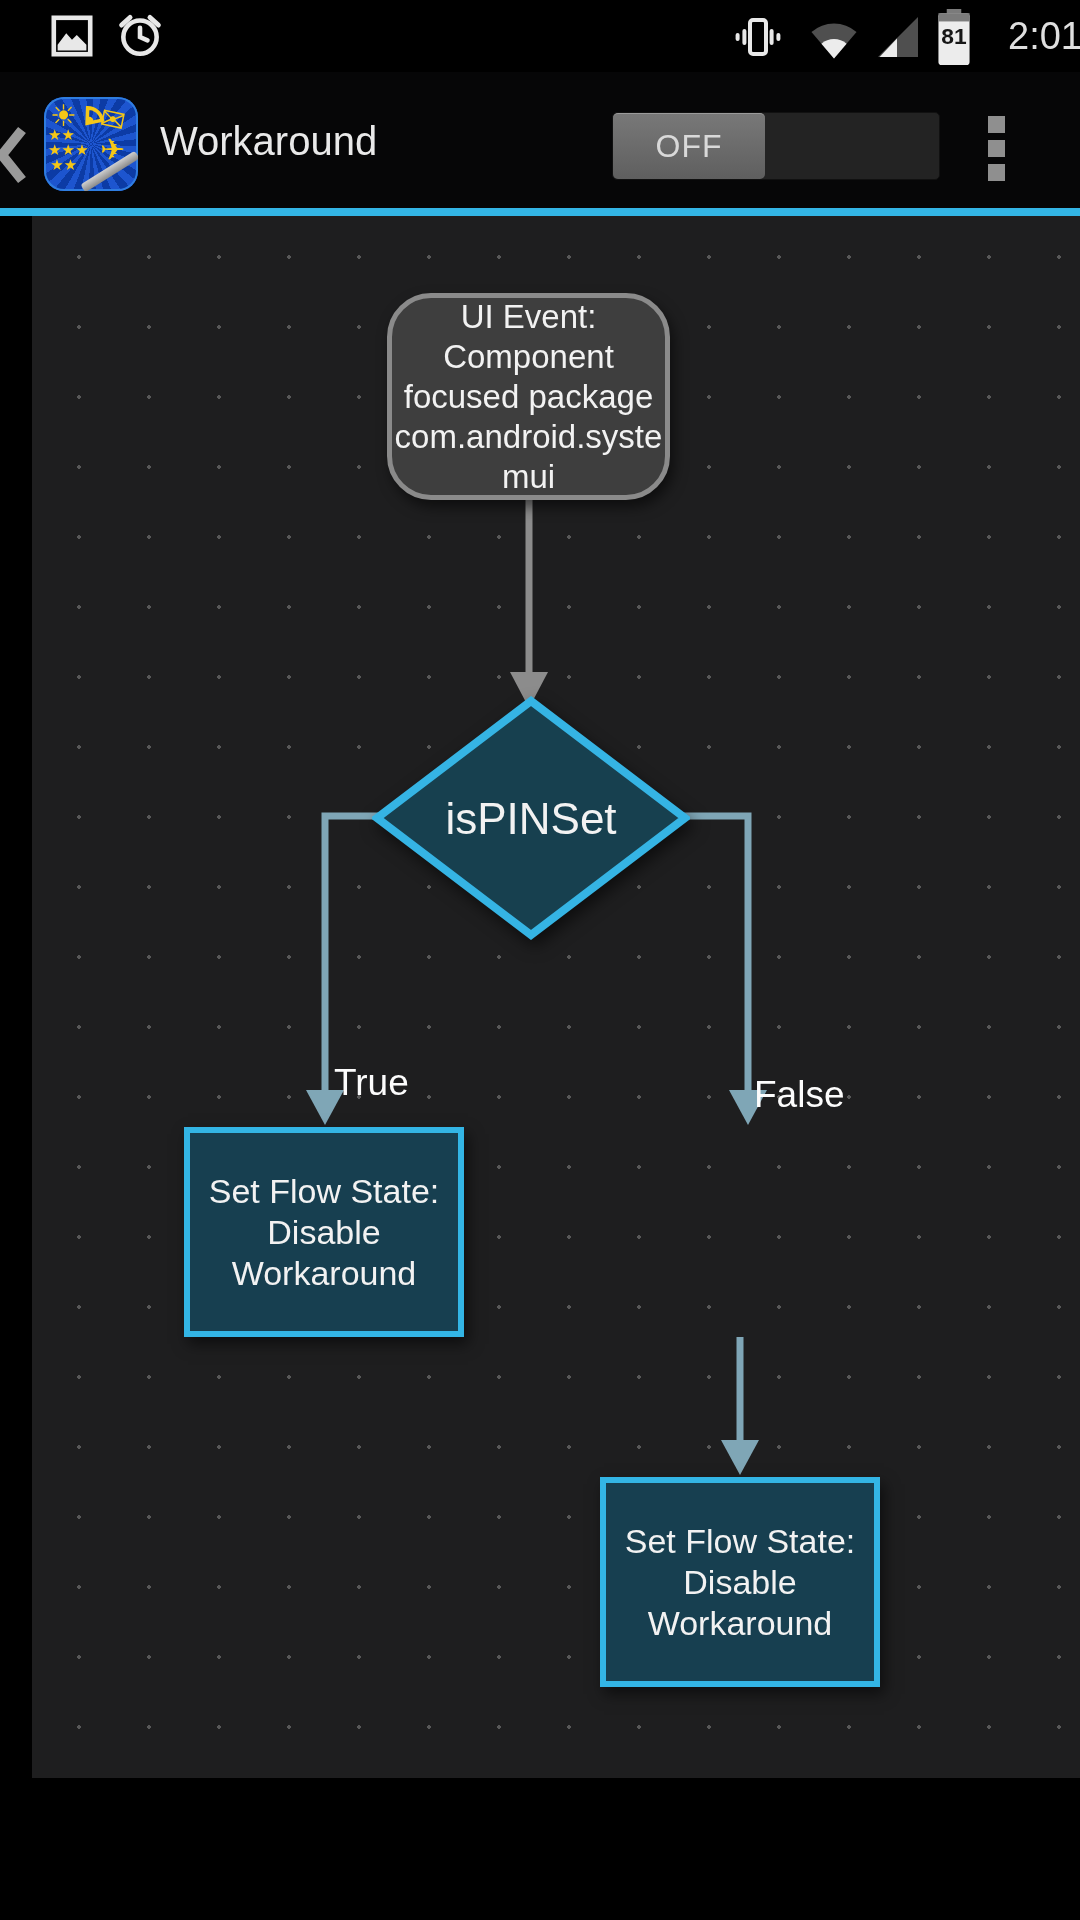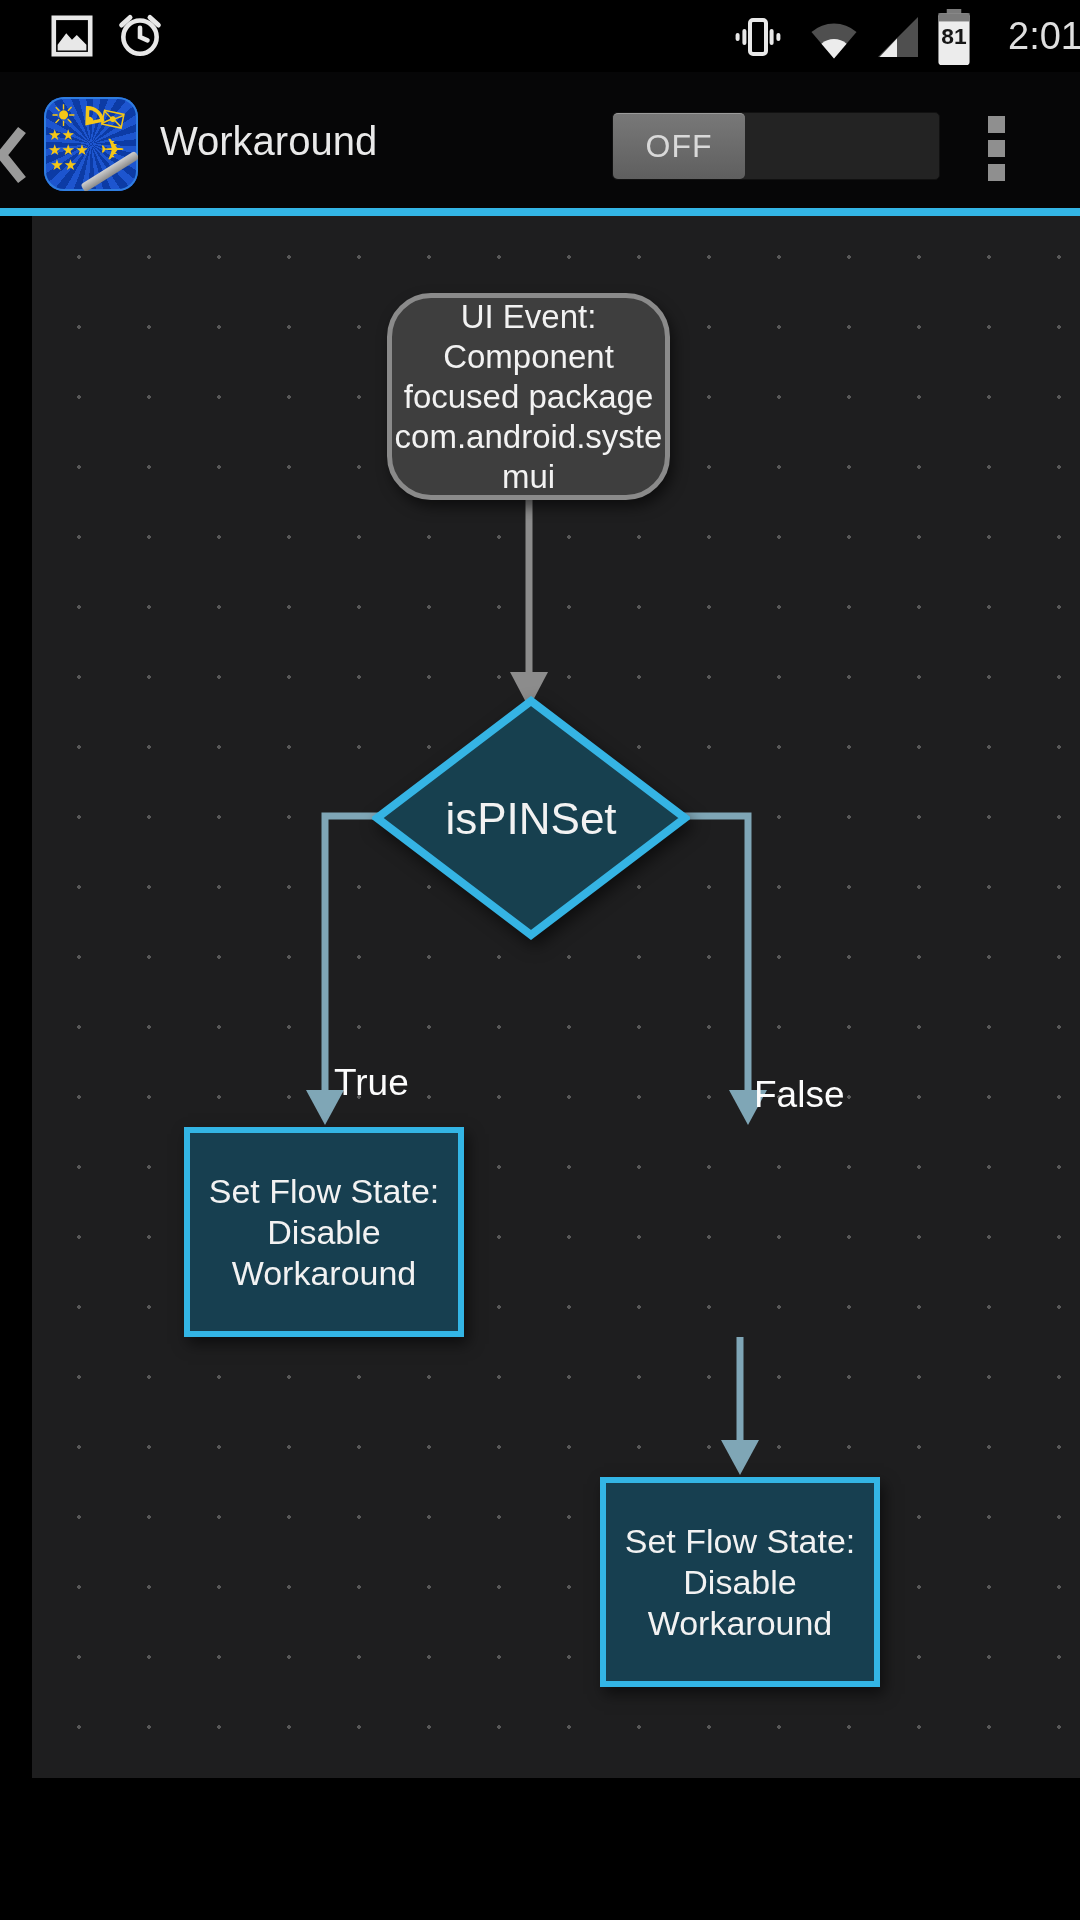--- a/index.html
+++ b/index.html
@@ -27,21 +27,21 @@
   .ai-env   { left:56px; top:8px;  font-size:30px; transform:rotate(12deg); }
   .ai-plane { left:56px; top:38px; font-size:30px; }
   .ai-stars { left:4px;  top:30px; font-size:15px; letter-spacing:-2px; width:46px; }
   .ai-wand  { position:absolute; left:34px; top:70px; width:64px; height:9px;
     background:linear-gradient(#cfcfcf,#8a8a8a); transform:rotate(-32deg); border-radius:3px; }
   .ai-wifi  { position:absolute; left:34px; top:2px; }
   .app-title { position:absolute; left:160px; top:47px; font-size:40px; color:#e9e9e9; }
 
   .switch { position:absolute; left:612px; top:40px; width:328px; height:68px;
     background:#232323; border-radius:5px; border:1px solid #111; }
-  .switch-thumb { position:absolute; left:0; top:0; width:132px; height:66px;
+  .switch-thumb { position:absolute; left:0; top:0; width:152px; height:66px;
     background:linear-gradient(#787878,#5f5f5f); border-radius:5px;
     border-top:1px solid #9b9b9b; display:flex; align-items:center; justify-content:center; }
   .switch-thumb span { font-size:32px; color:#d9d9d9; letter-spacing:1px; }
 
   .overflow { position:absolute; left:988px; top:44px; display:flex; flex-direction:column; gap:7px; }
   .overflow i { width:17px; height:17px; background:#8f8f8f; display:block; }
 
   .accent-divider { position:absolute; left:0; top:208px; width:1080px; height:8px; background:#33b5e5; }
 
   

